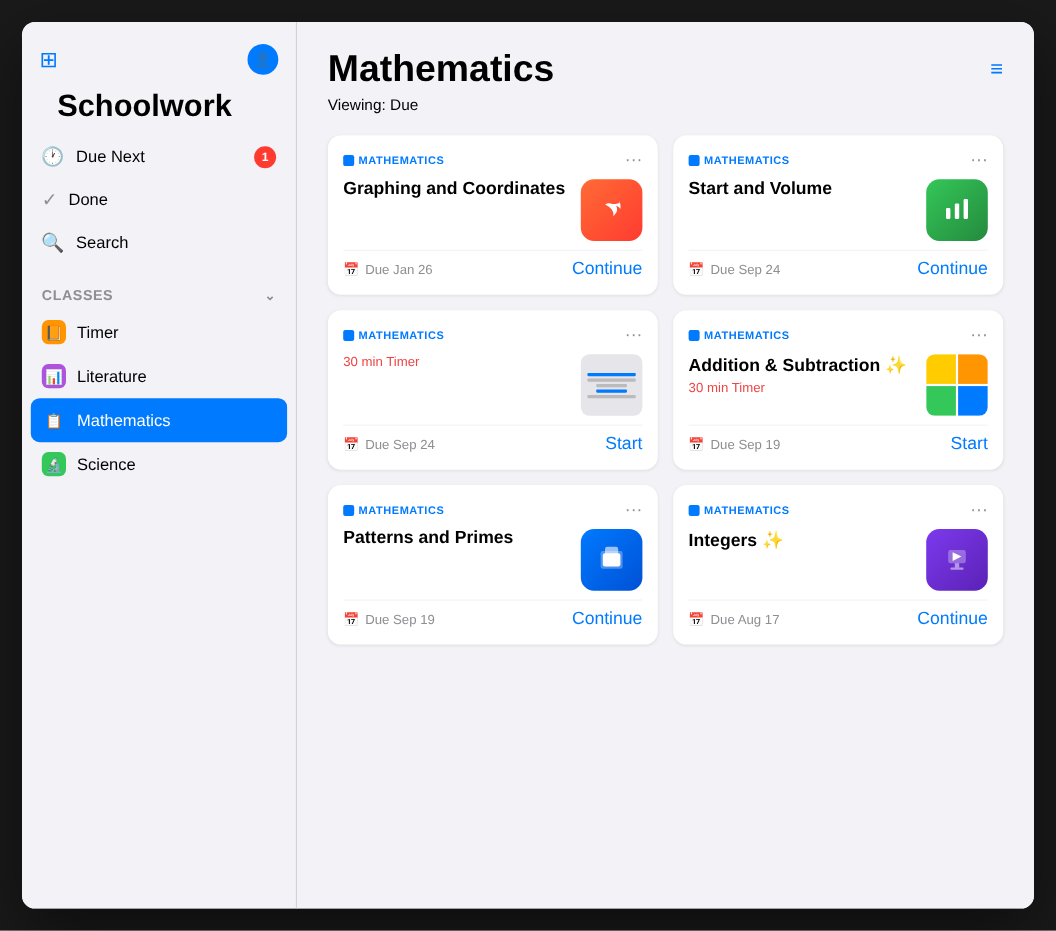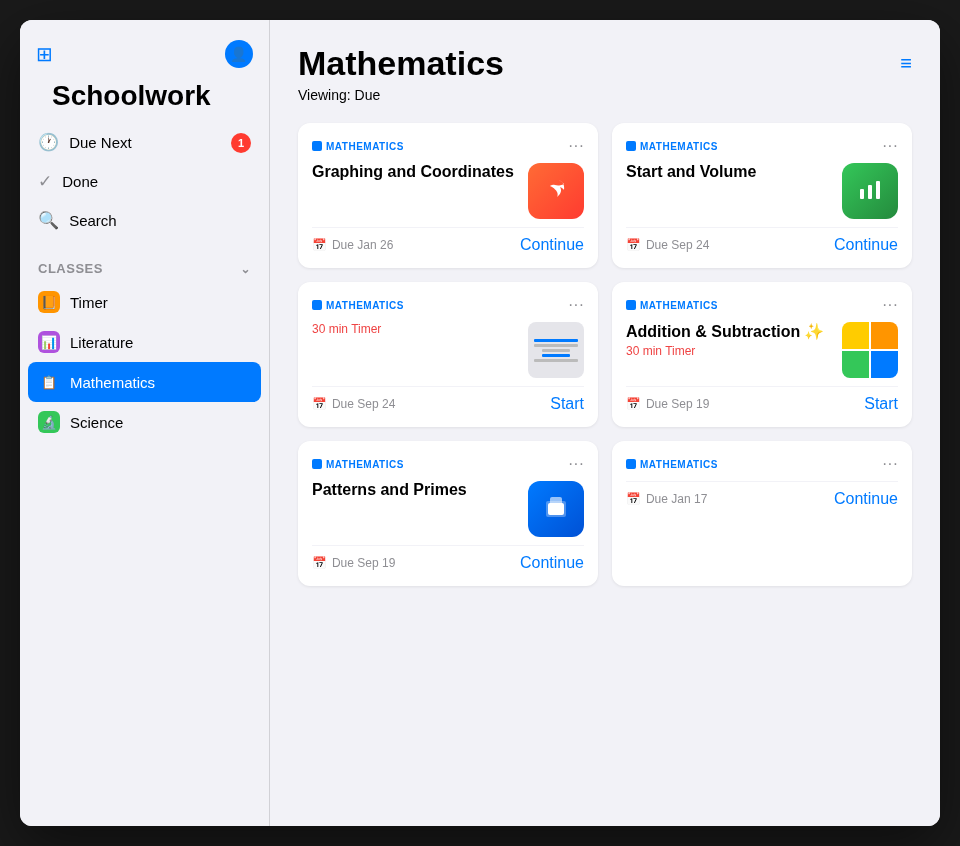--- a/index.html
+++ b/index.html
@@ -533,24 +533,37 @@
         </div>
 
         <div class="card">
           <div class="card-header">
             <div class="card-subject">
               <span class="card-subject-icon"></span>
               <span>MATHEMATICS</span>
             </div>
             <span class="card-more">···</span>
           </div>
+          <div class="card-body">
+            <div class="card-info">
+              <div class="card-title">Integers ✨</div>
+            </div>
+            <div class="card-app-icon keynote-icon">
+              <svg width="32" height="32" viewBox="0 0 32 32">
+                <rect x="8" y="7" width="16" height="12" rx="2" fill="rgba(255,255,255,0.3)"></rect>
+                <rect x="14" y="19" width="4" height="4" fill="rgba(255,255,255,0.5)"></rect>
+                <rect x="10" y="23" width="12" height="2" rx="1" fill="rgba(255,255,255,0.5)"></rect>
+                <polygon points="12,9 12,17 20,13" fill="white"></polygon>
+              </svg>
+            </div>
+          </div>
           <div class="card-footer">
             <div class="card-due">
               <span class="cal-icon">📅</span>
-              <span>Due Jan 17</span>
+              <span>Due Aug 17</span>
             </div>
             <span class="card-action">Continue</span>
           </div>
         </div>
 
       </div>
     </div>
   </div>
 </div>
 

